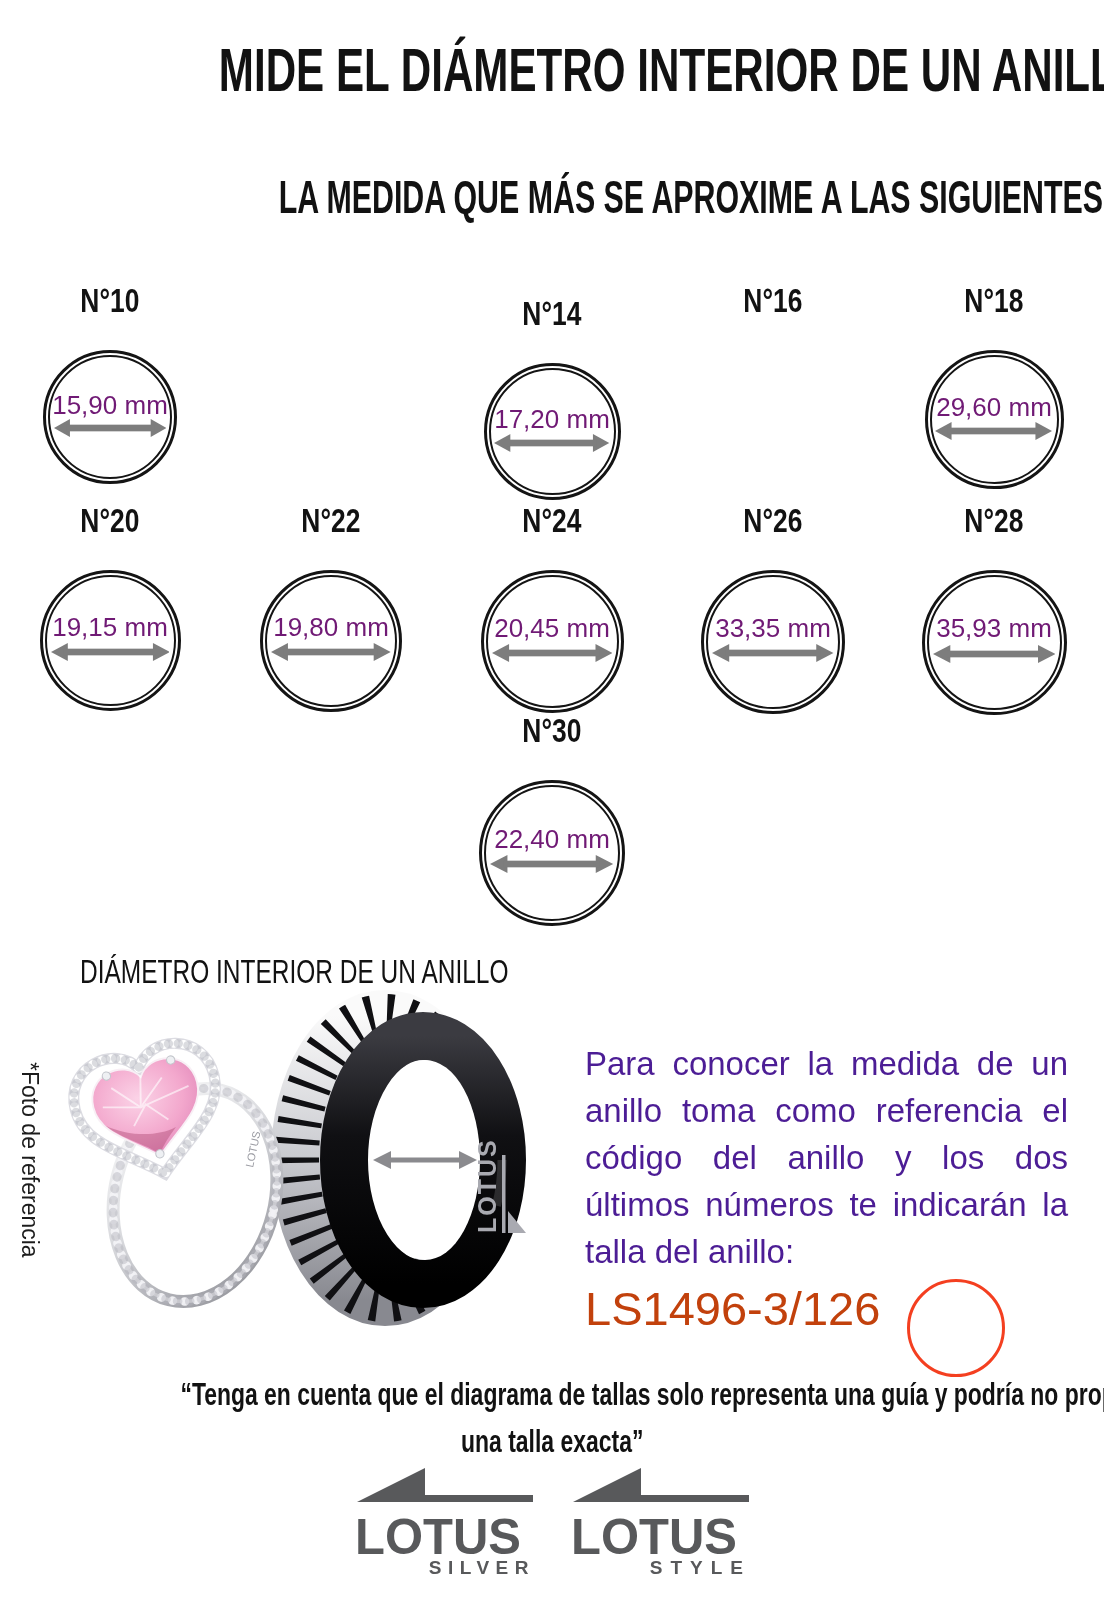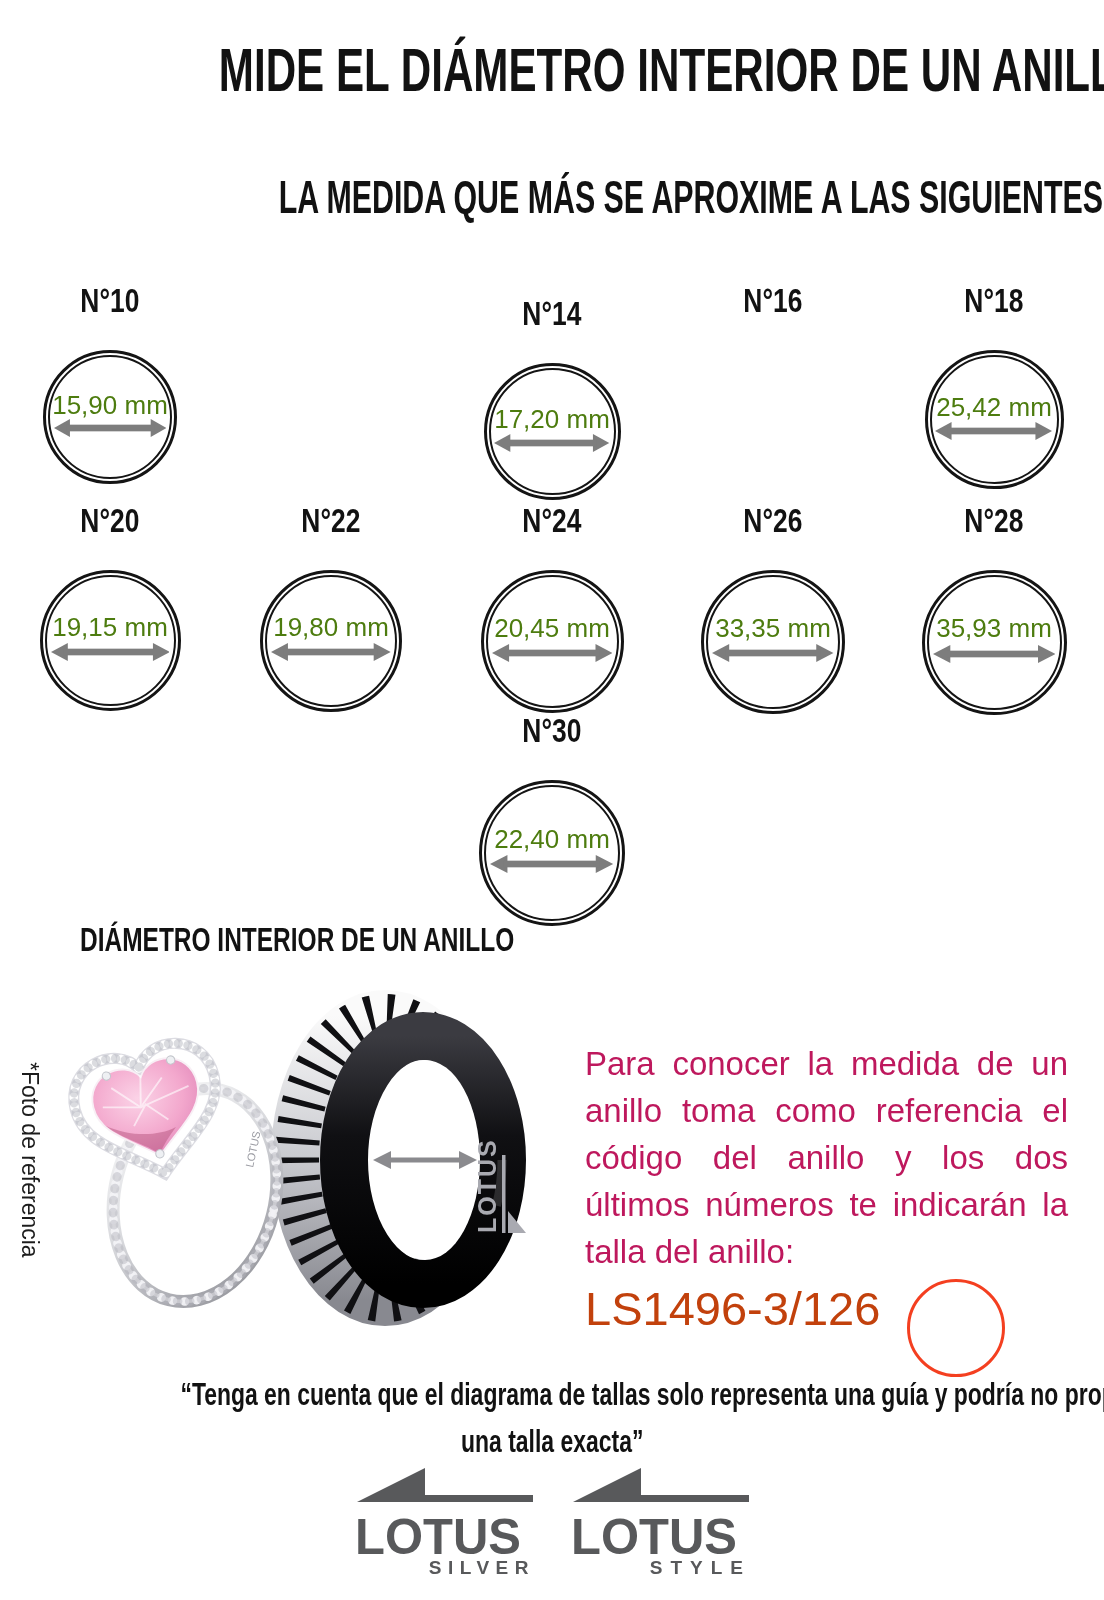--- a/index.html
+++ b/index.html
@@ -25,40 +25,40 @@
   .ring-circle{
     position:relative;
     width:var(--d);height:var(--d);
     margin:30px auto 0;
     border:3px solid #141414;border-radius:50%;
     background:#fff;
   }
   .ring-inner{position:absolute;inset:2px;border:2px solid #141414;border-radius:50%;}
   .ring-mm{
     position:absolute;left:0;right:0;top:29%;
-    font-size:26px;text-align:center;white-space:nowrap;color:#4d7c0f;
+    font-size:26px;text-align:center;white-space:nowrap;color:#701a75;
   }
   .ring-arrow{position:absolute;left:6%;top:51%;width:88%;height:20px;}
 
   
-  .section-heading{position:absolute;left:80px;top:920px;font-weight:bold;font-size:34px;white-space:nowrap;}
+  .section-heading{position:absolute;left:80px;top:952px;font-weight:normal;font-size:34px;white-space:nowrap;}
   .section-heading .cond{transform-origin:left center;transform:scaleX(0.72);}
 
   
   .photo{position:absolute;left:55px;top:990px;width:478px;height:338px;}
   .photo-caption{
     position:absolute;left:16px;top:1062px;height:260px;
     writing-mode:vertical-rl;text-orientation:mixed;
     font-size:23px;color:#1c1c1c;white-space:nowrap;
   }
 
   
   .instructions{
     position:absolute;left:585px;top:1040px;width:483px;
-    font-size:33px;line-height:47px;text-align:justify;color:#be185d;
+    font-size:33px;line-height:47px;text-align:justify;color:#4c1d95;
   }
   .ring-code{
     position:absolute;left:585px;top:1281px;width:470px;
     font-size:47px;color:#c2410c;white-space:nowrap;
   }
   .code-highlight{
     position:absolute;left:907px;top:1279px;width:92px;height:92px;
     border:3px solid #f43f20;border-radius:50%;
   }
 
@@ -109,21 +109,21 @@
         </svg>
     </div>
   </div>
   <div class="size-cell" style="left:688px;top:282px;">
     <div class="size-label"><span class="cond">N°16</span></div>
   </div>
   <div class="size-cell" style="left:909px;top:282px;">
     <div class="size-label"><span class="cond">N°18</span></div>
     <div class="ring-circle" style="--d:133px;">
       <div class="ring-inner"></div>
-      <div class="ring-mm">25,42 mm</div>
+      <div class="ring-mm">29,60 mm</div>
       <svg class="ring-arrow" viewBox="0 0 120 18" preserveAspectRatio="none">
           <polygon points="0,9 17,1 17,17" fill="#7d7d7d"></polygon>
           <polygon points="120,9 103,1 103,17" fill="#7d7d7d"></polygon>
           <rect x="13" y="6" width="94" height="6" fill="#7d7d7d"></rect>
         </svg>
     </div>
   </div>
 
   <div class="size-cell" style="left:25px;top:502px;">
     <div class="size-label"><span class="cond">N°20</span></div>

